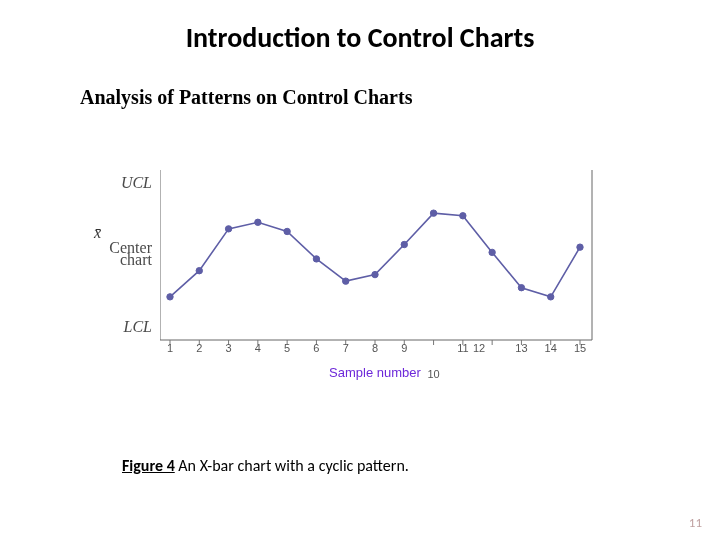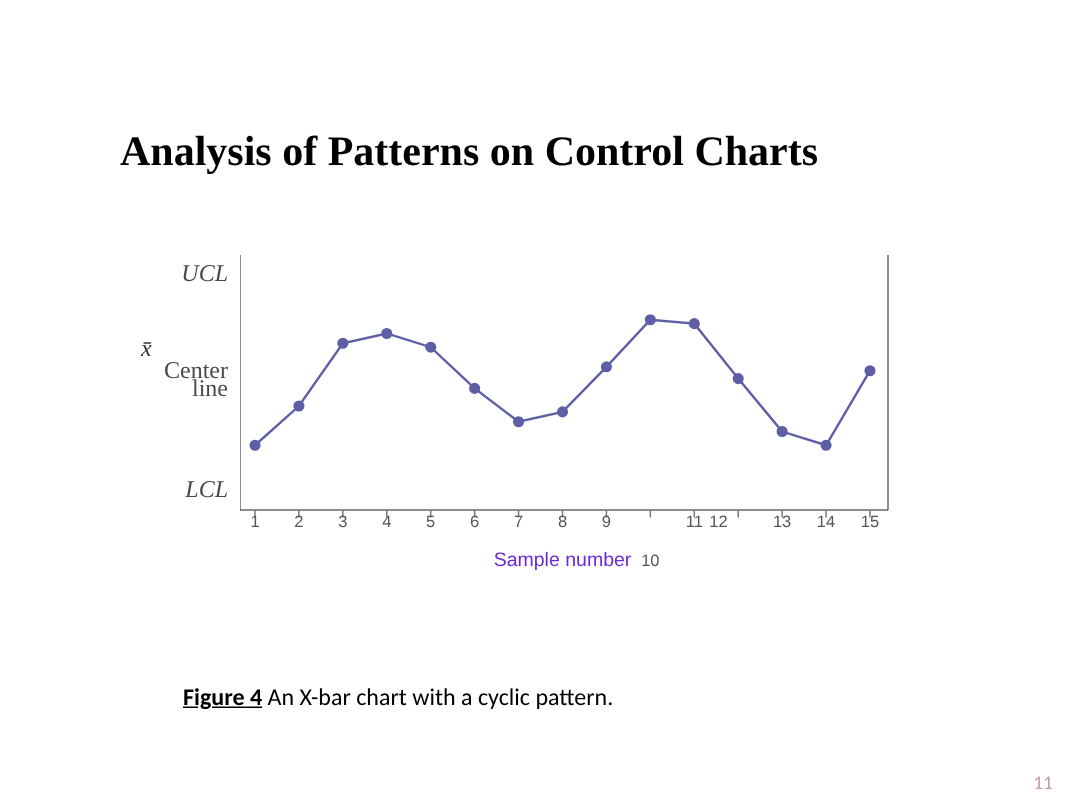--- a/index.html
+++ b/index.html
@@ -26,21 +26,21 @@
     text-align: center;
     font-weight: 700;
     font-size: 28px;
   }
   .subtitle {
     position: absolute;
     top: 86px;
     left: 80px;
     font-family: "Times New Roman", Times, serif;
     font-weight: 700;
-    font-size: 28px;
+    font-size: 20px;
   }
   .chart {
     position: absolute;
     top: 160px;
     left: 100px;
     width: 520px;
     height: 225px;
   }
   .ytick-label {
     position: absolute;
@@ -97,30 +97,31 @@
   line.axis { stroke: #666; stroke-width: 1; }
   line.tick { stroke: #777; stroke-width: 1; }
   polyline.series { fill: none; stroke: #5e5ea6; stroke-width: 1.6; }
   circle.marker { fill: #5e5ea6; stroke: #5e5ea6; }
 </style>
 </head>
 <body>
 
 <div class="slide">
 
+  <div class="title">Introduction to Control Charts</div>
 
   <div class="subtitle">Analysis of Patterns on Control Charts</div>
 
   <div class="chart">
 
     <span class="ylab" style="left:-6px; top:64px;">x̄</span>
 
     <span class="ytick-label italic" style="left:4px; top:14px;">UCL</span>
 
-    <span class="ytick-label" style="left:4px; top:82px; line-height:12px; width:48px; white-space:normal;">Center line</span>
+    <span class="ytick-label" style="left:4px; top:82px; line-height:12px; width:48px; white-space:normal;">Center chart</span>
 
     <span class="ytick-label italic" style="left:4px; top:158px;">LCL</span>
 
     <svg class="plot-svg" width="450" height="195">
         <line class="axis" x1="0" y1="10" x2="0" y2="180"></line>
         <line class="axis" x1="432" y1="10" x2="432" y2="180"></line>
         <line class="axis" x1="0" y1="180" x2="432" y2="180"></line>
         <line class="tick" x1="-5" y1="29.615384615384613" x2="0" y2="29.615384615384613"></line>
         <line class="tick" x1="-5" y1="94.99999999999999" x2="0" y2="94.99999999999999"></line>
         <line class="tick" x1="-5" y1="160.3846153846154" x2="0" y2="160.3846153846154"></line>

